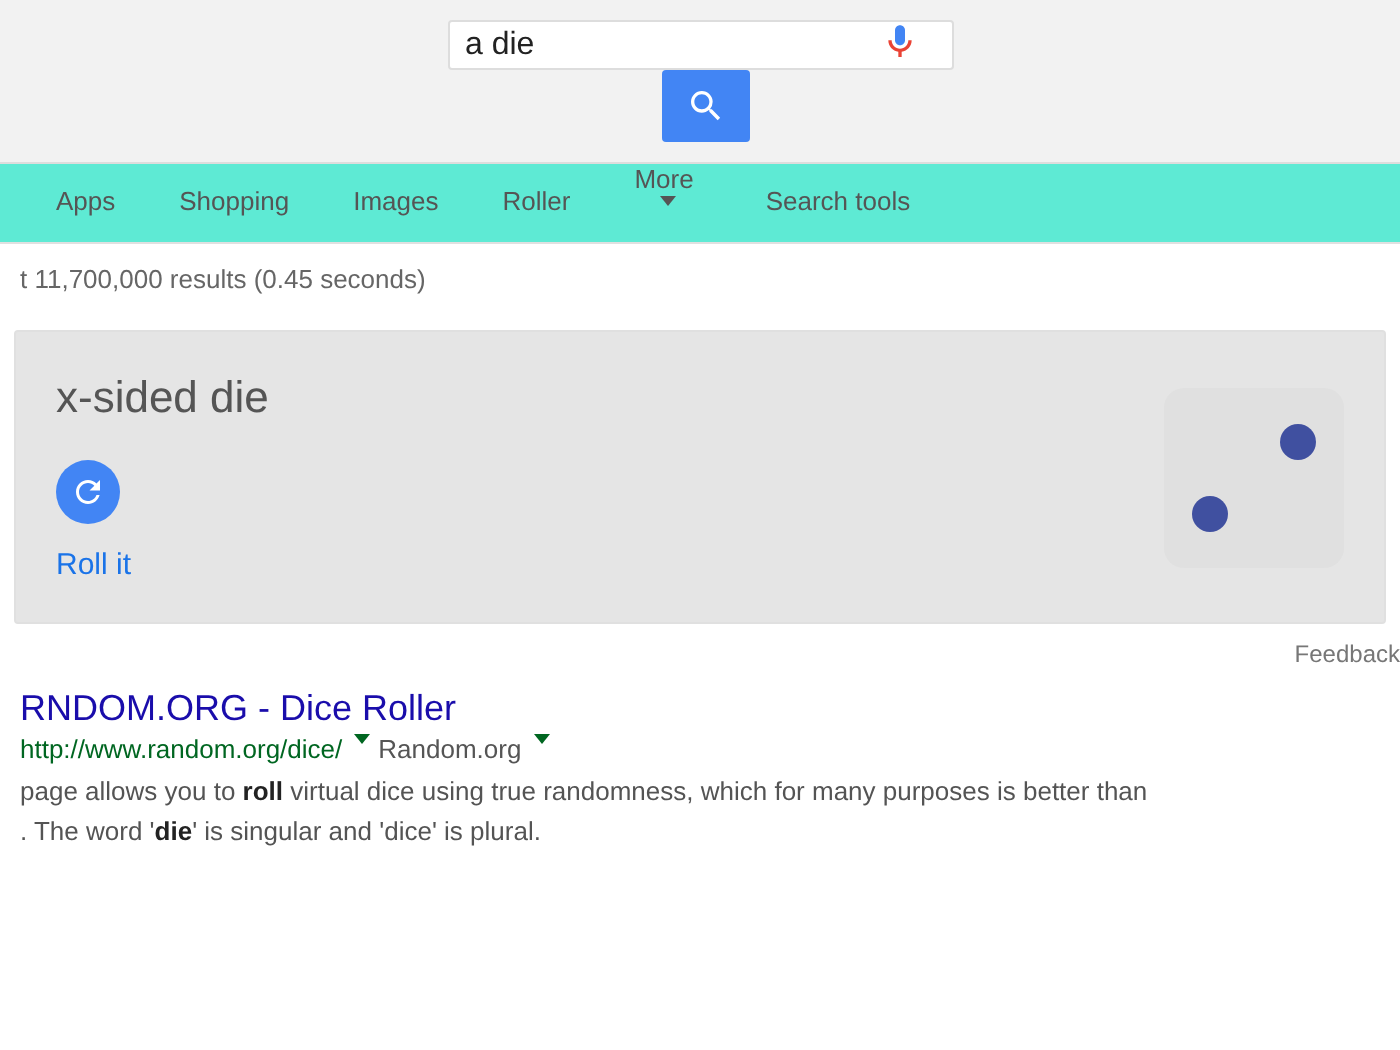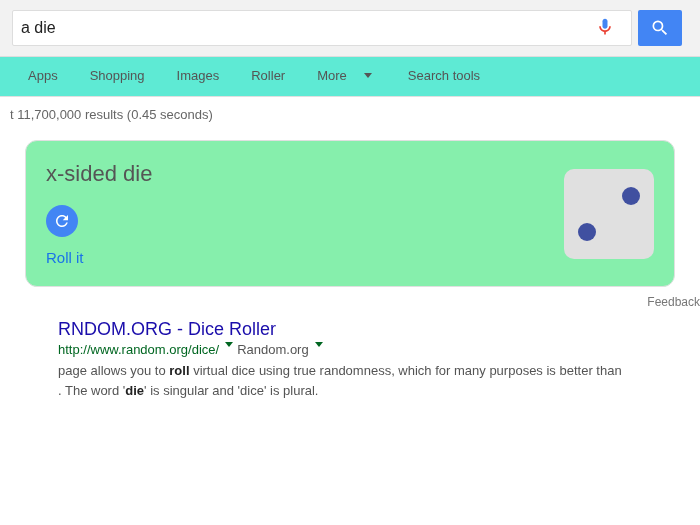--- a/index.html
+++ b/index.html
@@ -13,20 +13,21 @@
       color: #222;
     }
 
     
     .search-bar-area {
       background: #f2f2f2;
       padding: 10px 12px;
       display: flex;
       align-items: center;
       border-bottom: 1px solid #ddd;
+      flex-direction: column;
     }
     .search-input-wrapper {
       display: flex;
       align-items: center;
       background: #fff;
       border: 1px solid #ddd;
       border-radius: 2px;
       flex: 1;
       max-width: 620px;
       height: 36px;
@@ -77,21 +78,22 @@
       align-items: center;
       cursor: pointer;
       color: #555;
       font-size: 13px;
       border-bottom: 3px solid transparent;
       white-space: nowrap;
     }
     .nav-tab-more {
       display: flex;
       align-items: center;
-      gap: 14px;
+      gap: 1px;
+      flex-direction: column;
     }
     .search-tools-tab {
       margin-left: 4px;
       color: #555;
     }
 
     
     .results-count {
       padding: 10px 0 10px 0;
       font-size: 13px;
@@ -100,27 +102,27 @@
     }
 
     
     .main-content {
       padding: 0 0 0 0;
     }
 
     
     .dice-card {
       border: 1px solid #e0e0e0;
-      border-radius: 12px;
-      margin: 8px 25px;
+      border-radius: 2px;
+      margin: 8px 7px;
       padding: 20px 20px 20px 20px;
       display: flex;
       align-items: center;
       justify-content: space-between;
-      background: #86efac;
+      background: #e5e5e5;
     }
     .dice-card-left {
       flex: 1;
     }
     .dice-sides-label {
       font-size: 22px;
       color: #555;
       margin-bottom: 18px;
     }
     .roll-button-wrapper {
@@ -174,21 +176,20 @@
     .feedback-line {
       text-align: right;
       font-size: 12px;
       color: #777;
       margin-bottom: 6px;
     }
 
     
     .search-result {
       padding: 4px 10px 10px 10px;
-      margin-left: 48px;
     }
     .result-title {
       font-size: 18px;
       color: #1a0dab;
       cursor: pointer;
       text-decoration: none;
       display: block;
       margin-bottom: 2px;
     }
     .result-url-line {

